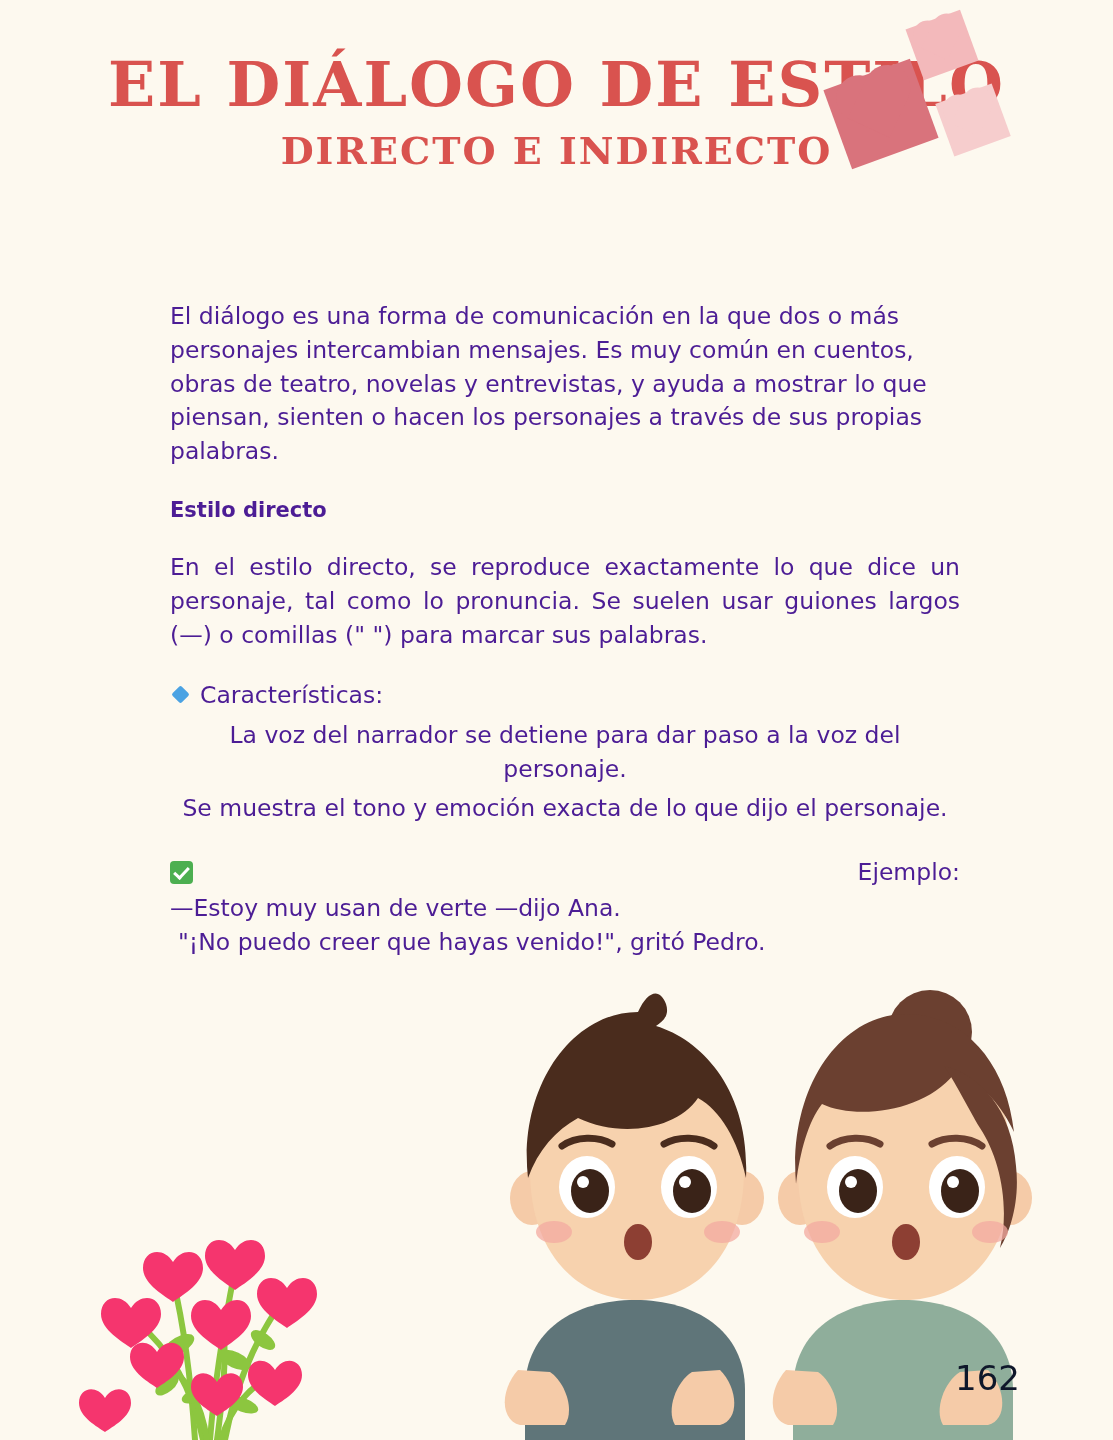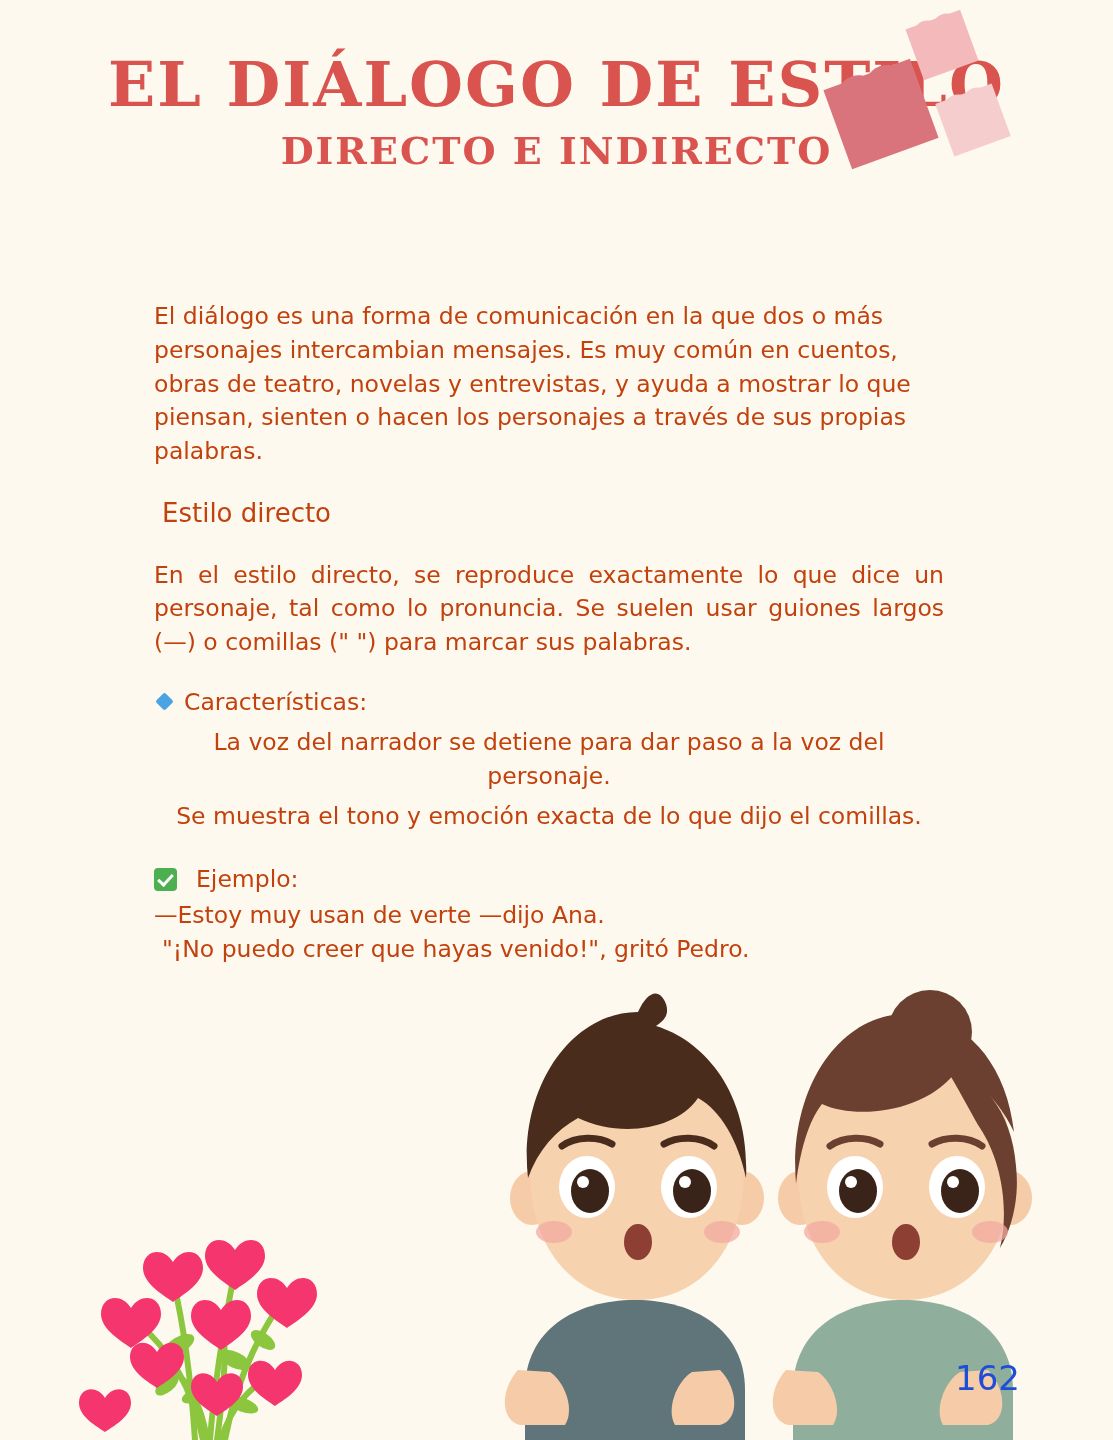--- a/index.html
+++ b/index.html
@@ -79,35 +79,35 @@
   }
   .heart.small-right {
     width: 60px; height: 56px;
     background: #f6cdcd;
     left: 108px; top: 82px;
   }
 
   
   .content {
     position: absolute;
-    left: 154px;
+    left: 170px;
     top: 300px;
     width: 790px;
-    color: #c2410c;
+    color: #4c1d95;
     font-size: 23.5px;
     line-height: 1.44;
   }
   .para {
     margin: 0 0 26px 0;
   }
   .para.justify { text-align: justify; }
   .section-heading {
-    font-weight: normal;
-    font-size: 26px;
-    margin: 26px 0 26px 8px;
+    font-weight: bold;
+    font-size: 21px;
+    margin: 26px 0 26px 0;
   }
   .list-head {
     margin: 0 0 2px 0;
     padding-left: 30px;
     position: relative;
   }
   .diamond-icon {
     position: absolute;
     left: 4px;
     top: 9px;
@@ -118,20 +118,21 @@
     border-radius: 2px;
   }
   .list-line {
     margin: 6px;
     text-align: center;
   }
   .example-head {
     margin: 30px 0 2px 0;
     padding-left: 42px;
     position: relative;
+    text-align: right;
   }
   .check-icon {
     position: absolute;
     left: 0;
     top: 5px;
     width: 23px;
     height: 23px;
     background: #4caf50;
     border-radius: 4px;
   }
@@ -166,21 +167,21 @@
     width: 300px;
     height: 270px;
   }
 
   
   .page-number {
     position: absolute;
     right: 93px;
     bottom: 42px;
     font-size: 34px;
-    color: #1d4ed8;
+    color: #0f172a;
     font-family: "DejaVu Sans", sans-serif;
   }
 </style>
 </head>
 <body>
 
 <div class="title-block">
   <div class="title-line l1">El diálogo de estilo</div>
   <div class="title-line l2">directo e indirecto</div>
 </div>
@@ -197,21 +198,21 @@
 
   <p class="section-heading">Estilo directo</p>
 
   <p class="para justify">En el estilo directo, se reproduce exactamente lo que dice un personaje, tal como lo pronuncia. Se suelen usar guiones largos (—) o comillas (" ") para marcar sus palabras.</p>
 
   <div class="list-head">
     <span class="diamond-icon"></span>
     <span>Características:</span>
   </div>
   <p class="list-line">La voz del narrador se detiene para dar paso a la voz del personaje.</p>
-  <p class="list-line">Se muestra el tono y emoción exacta de lo que dijo el comillas.</p>
+  <p class="list-line">Se muestra el tono y emoción exacta de lo que dijo el personaje.</p>
 
   <div class="example-head">
     <span class="check-icon"></span>
     <span>Ejemplo:</span>
   </div>
   <p class="example-line">—Estoy muy usan de verte —dijo Ana.</p>
   <p class="example-line indent">"¡No puedo creer que hayas venido!", gritó Pedro.</p>
 </div>
 
 <div class="kids">

